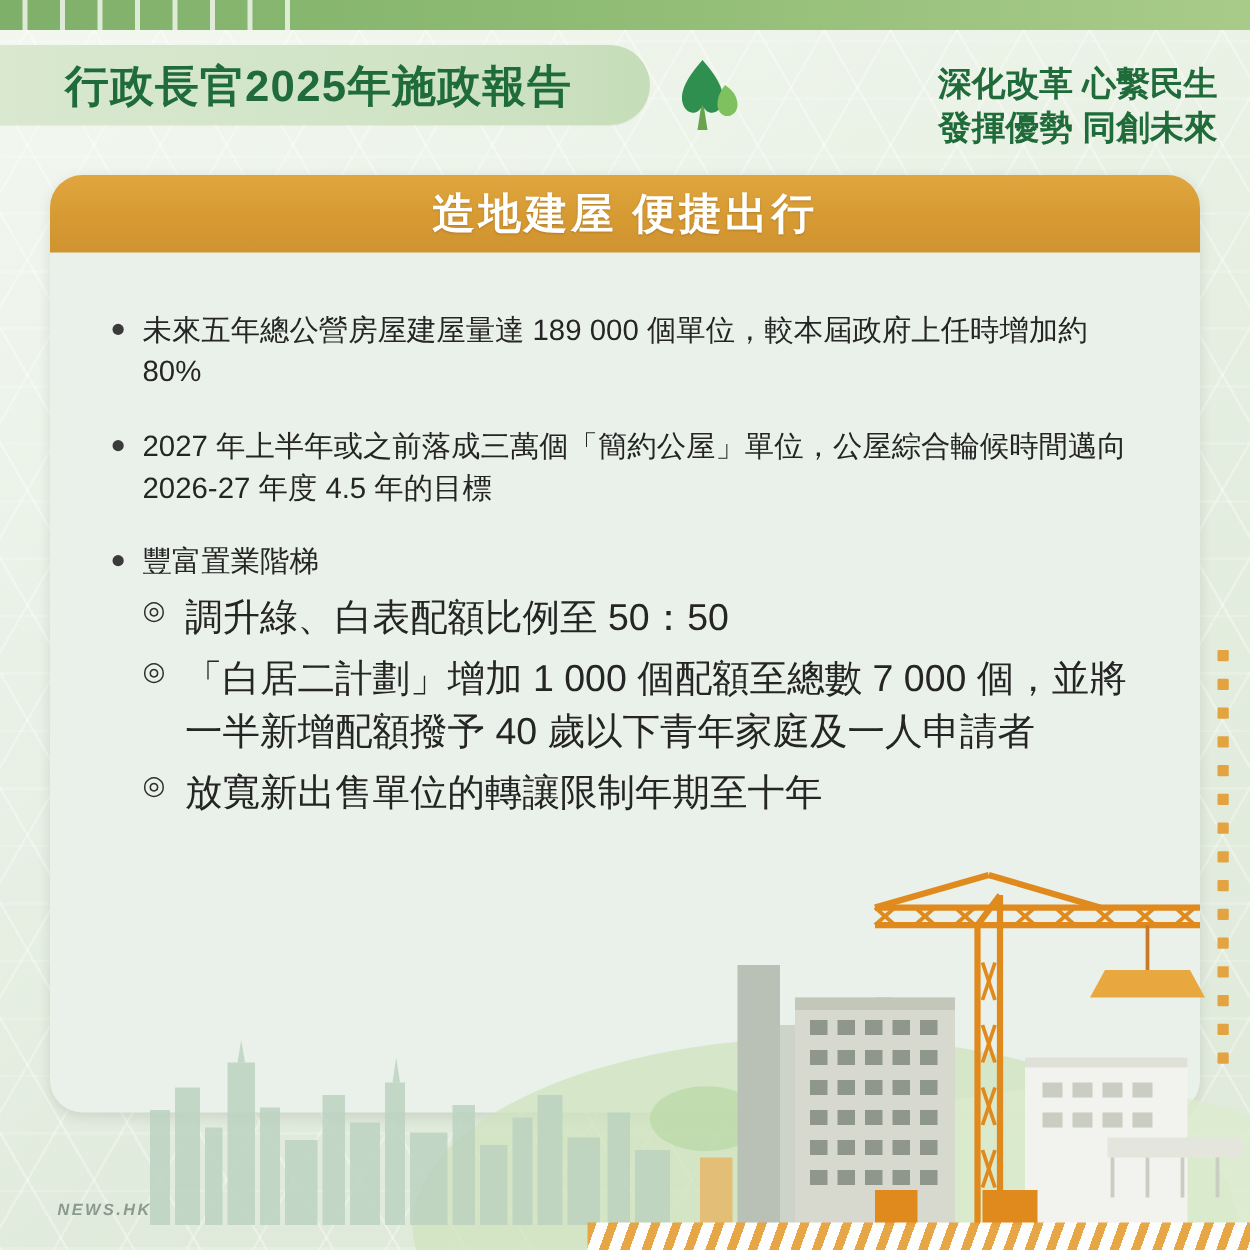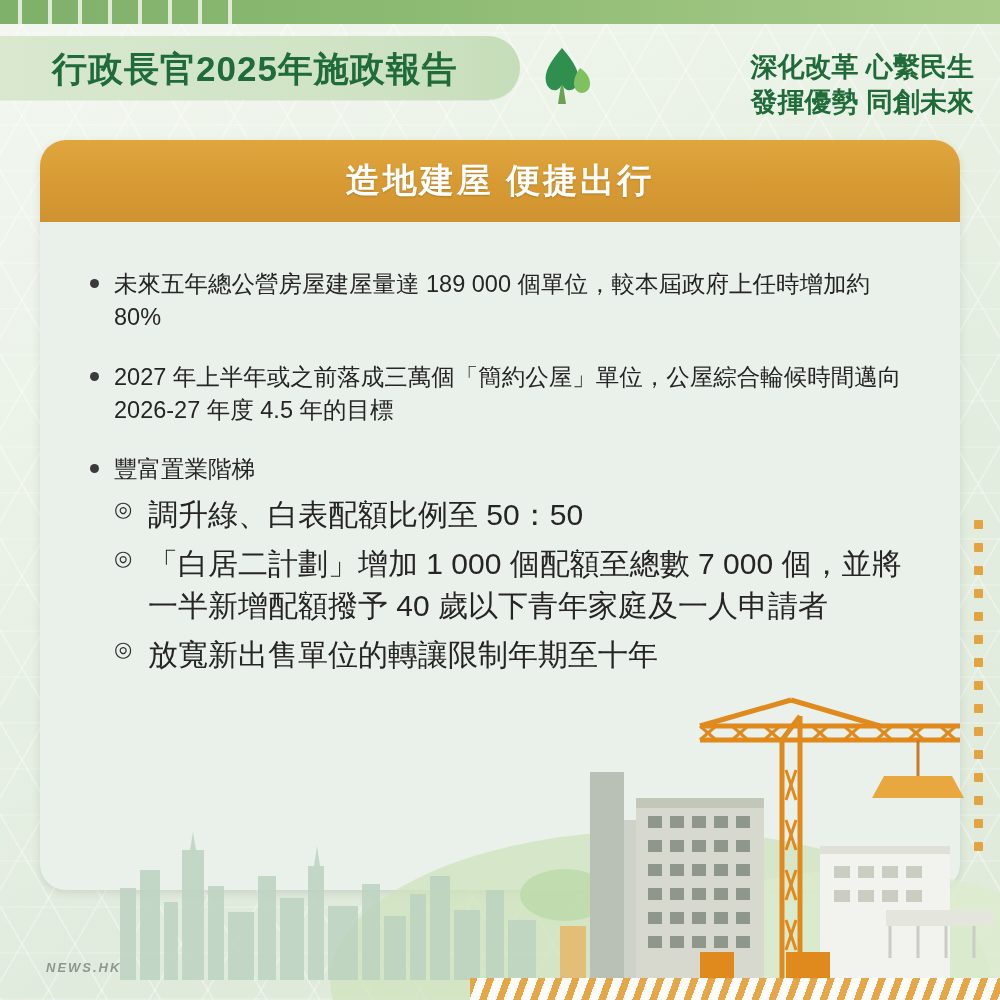--- a/index.html
+++ b/index.html
@@ -55,21 +55,21 @@
     white-space:nowrap;
   }
   .card{
     position:absolute;left:40px;top:140px;width:920px;height:750px;
     background:#eaf1ea;
     border-radius:26px;
     box-shadow:0 3px 10px rgba(0,0,0,.10);
     overflow:hidden;
   }
   .card-head{
-    height:82px;width:100%;
+    height:62px;width:100%;
     background:linear-gradient(180deg,#e0a63e 0%,#d79a33 55%,#cf9330 100%);
     display:flex;align-items:center;justify-content:center;
   }
   .card-head span{
     color:#fff;font-size:34px;font-weight:bold;letter-spacing:3px;
     text-shadow:0 1px 2px rgba(0,0,0,.18);
   }
   .card-body{
     position:relative;
     padding:46px 40px 0 44px;

